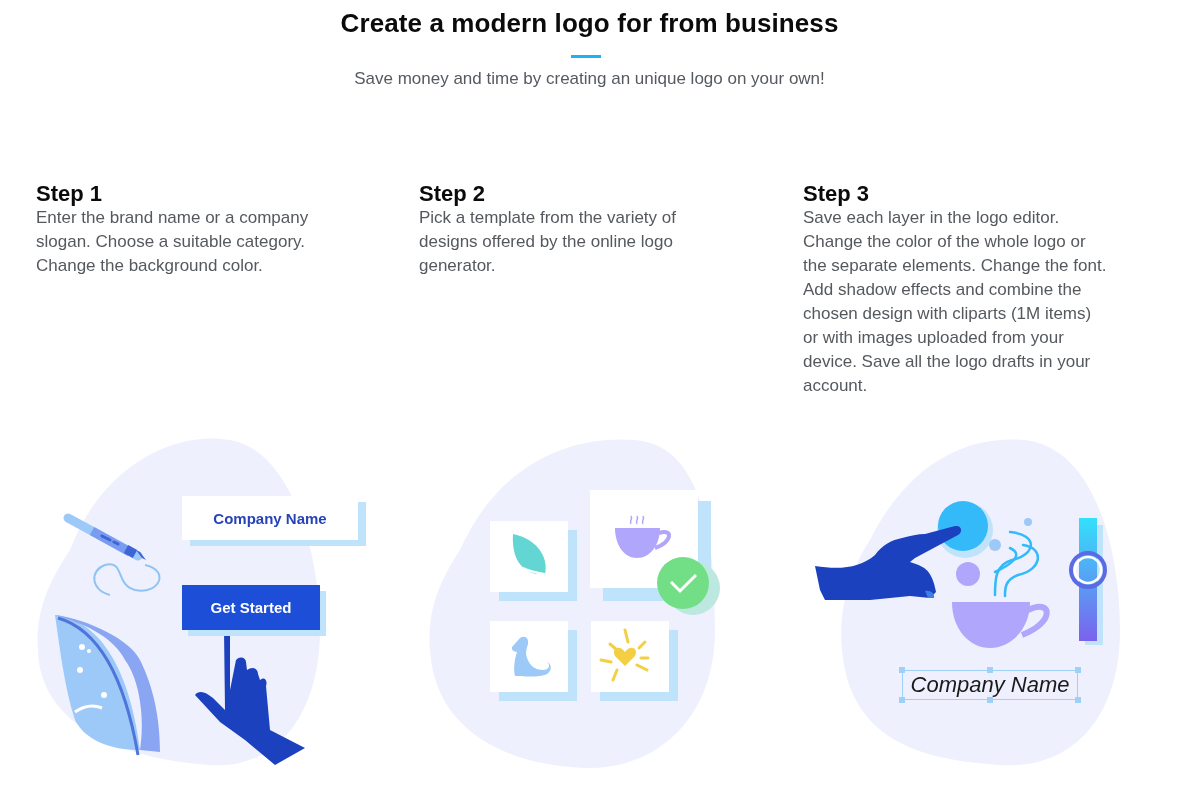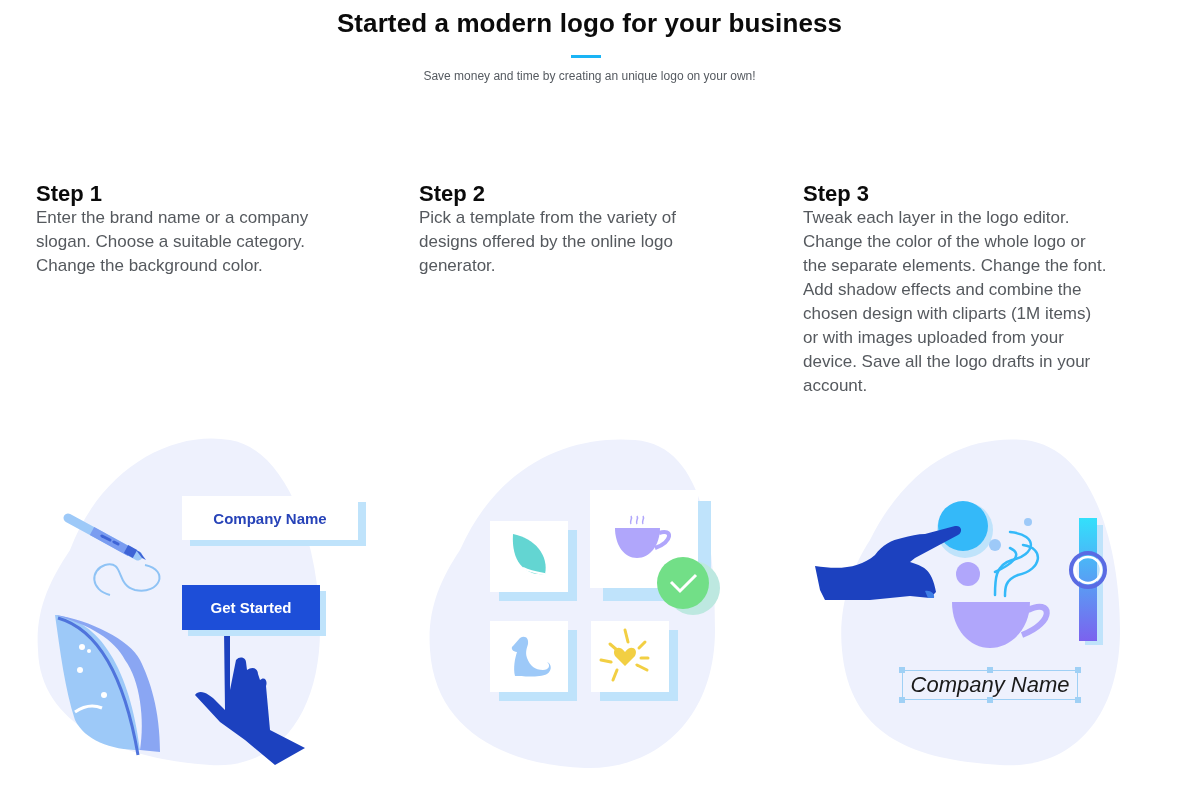--- a/index.html
+++ b/index.html
@@ -9,21 +9,21 @@
     .page-title {
       position: absolute; top: 8px; left: 0; width: 1179px;
       text-align: center; font-size: 26px; font-weight: 700; color: #0b0b0b;
       letter-spacing: 0.1px;
     }
     .accent-line {
       position: absolute; top: 55px; left: 571px; width: 30px; height: 3px; background: #1ab4f5;
     }
     .subtitle {
       position: absolute; top: 69px; left: 0; width: 1179px;
-      text-align: center; font-size: 12px; color: #555a60; font-weight: 300;
+      text-align: center; font-size: 17px; color: #555a60; font-weight: 300;
     }
 
     .step { position: absolute; top: 182px; width: 340px; }
     .step-1 { left: 36px; }
     .step-2 { left: 419px; }
     .step-3 { left: 803px; }
     .step-heading { font-size: 22px; font-weight: 700; color: #0b0b0b; line-height: 24px; }
     .step-text { font-size: 17px; color: #55595e; line-height: 24px; font-weight: 300; }
 
     .illus { position: absolute; top: 430px; width: 360px; height: 350px; }
@@ -50,21 +50,21 @@
       position: absolute; left: 102px; top: 240px; width: 176px; height: 30px;
       border: 1px solid #9fd0f5;
       display: flex; align-items: center; justify-content: center;
       font-size: 22px; font-style: italic; color: #1a1a1a; font-weight: 300;
     }
     .handle { position: absolute; width: 6px; height: 6px; background: #9fd0f5; }
   </style>
 </head>
 <body>
 
-<h1 class="page-title">Started a modern logo for your business</h1>
+<h1 class="page-title">Create a modern logo for from business</h1>
 <div class="accent-line"></div>
 <p class="subtitle">Save money and time by creating an unique logo on your own!</p>
 
 <div class="step step-1">
   <div class="step-heading">Step 1</div>
   <div class="step-text">
     <div>Enter the brand name or a company</div>
     <div>slogan. Choose a suitable category.</div>
     <div>Change the background color.</div>
   </div>
@@ -75,21 +75,21 @@
   <div class="step-text">
     <div>Pick a template from the variety of</div>
     <div>designs offered by the online logo</div>
     <div>generator.</div>
   </div>
 </div>
 
 <div class="step step-3">
   <div class="step-heading">Step 3</div>
   <div class="step-text">
-    <div>Tweak each layer in the logo editor.</div>
+    <div>Save each layer in the logo editor.</div>
     <div>Change the color of the whole logo or</div>
     <div>the separate elements. Change the font.</div>
     <div>Add shadow effects and combine the</div>
     <div>chosen design with cliparts (1M items)</div>
     <div>or with images uploaded from your</div>
     <div>device. Save all the logo drafts in your</div>
     <div>account.</div>
   </div>
 </div>
 

